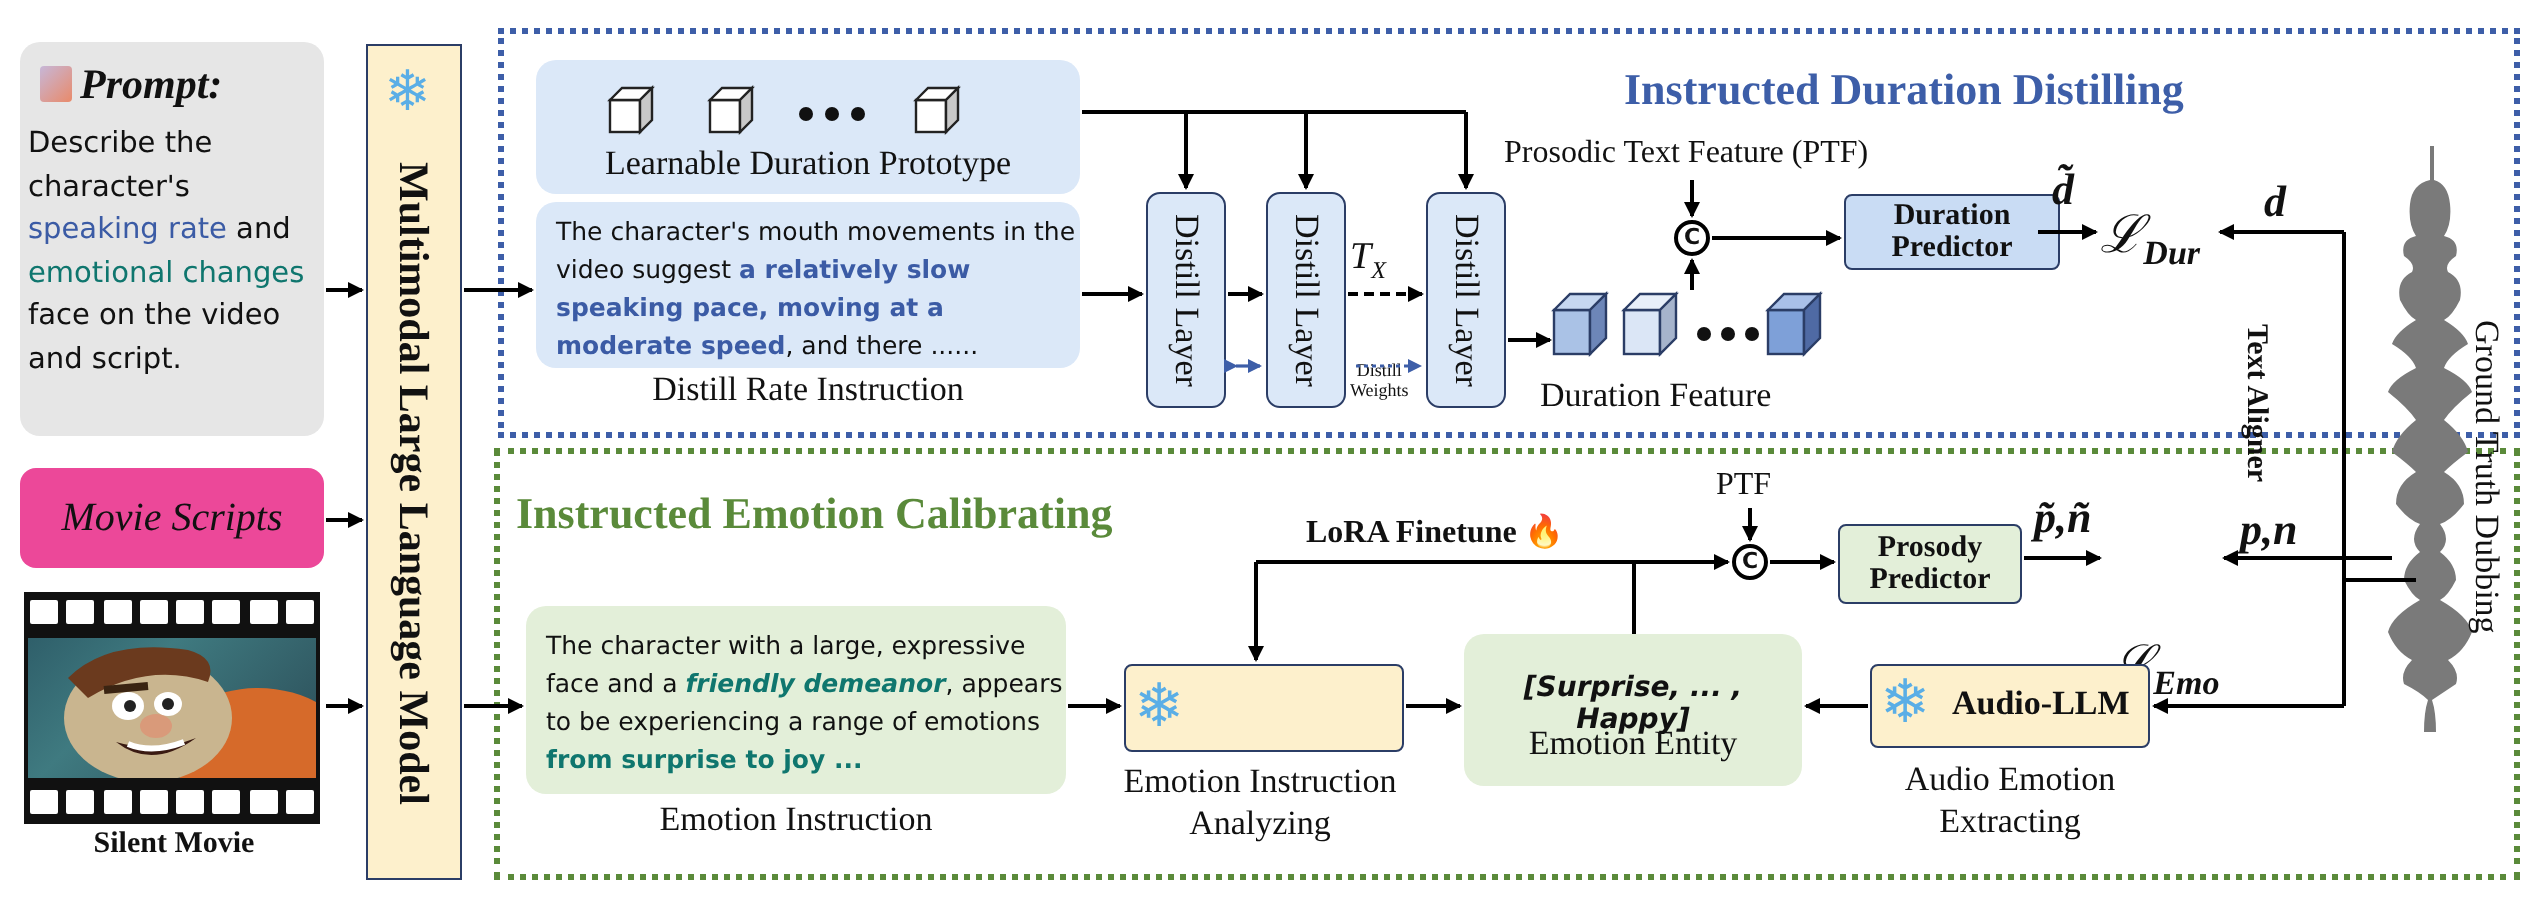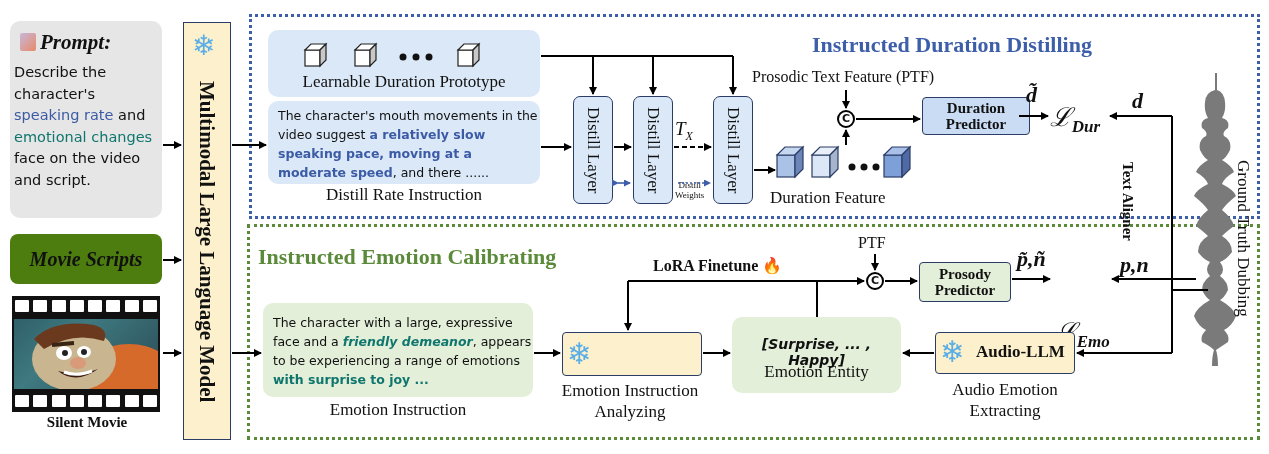--- a/index.html
+++ b/index.html
@@ -9,22 +9,22 @@
   .serif { font-family:"Liberation Serif", serif; }
   .hand { font-family:"DejaVu Sans", sans-serif; }
 
   
   #prompt-box { left:10px; top:21px; width:152px; height:197px; background:#e6e6e6; border-radius:10px; }
   #prompt-title { left:20px; top:30px; font-size:21px; font-style:italic; font-weight:bold; }
   #prompt-text { left:14px; top:62px; width:150px; font-size:14.5px; line-height:21.6px; }
   .c-blue { color:#3b5ba5; }
   .c-green { color:#0f766e; }
 
-  #scripts-box { left:10px; top:234px; width:152px; height:50px; background:#4d7c0f; border-radius:8px;
-                 display:flex; align-items:center; justify-content:center; font-size:20px; font-style:italic; font-weight:bold; }
+  #scripts-box { left:10px; top:234px; width:152px; height:50px; background:#ec4899; border-radius:8px;
+                 display:flex; align-items:center; justify-content:center; font-size:20px; font-style:italic; font-weight:normal; }
 
   #film { left:12px; top:296px; width:148px; height:116px; background:#111; }
   .perf-row { position:absolute; left:3px; right:3px; height:14px; display:flex; justify-content:space-between; }
   .perf { width:14px; height:12px; background:#fff; border-radius:1px; }
   #film-frame { position:absolute; left:2px; top:23px; width:144px; height:70px;
                 background:linear-gradient(135deg,#2f5f6a 0%,#3f7a80 35%,#2a4a55 100%); overflow:hidden; }
   #silent-label { left:12px; top:414px; width:150px; text-align:center; font-size:15px; font-weight:bold; }
 
   
   #mllm { left:183px; top:22px; width:48px; height:418px; background:#fdf0cc; border:1.5px solid #2b3d66; box-sizing:border-box; }
@@ -227,21 +227,21 @@
 
 <div id="dur-pred" class="abs">
   <span>Duration</span><br><span>Predictor</span>
 </div>
 <div class="abs serif math" style="left:1026px;top:82px;">d̃</div>
 <div class="abs loss" style="left:1050px;top:98px;"><span>ℒ</span><sub>Dur</sub></div>
 <div class="abs serif math" style="left:1132px;top:88px;">d</div>
 
 <div id="emo-box" class="abs greenbox"></div>
 <div id="emo-text" class="abs hand">
-  <span>The character with a large, expressive face and a </span><span class="c-green" style="font-weight:bold;font-style:italic;">friendly demeanor</span><span>, appears to be experiencing a range of emotions </span><span class="c-green" style="font-weight:bold;">with surprise to joy ...</span>
+  <span>The character with a large, expressive face and a </span><span class="c-green" style="font-weight:bold;font-style:italic;">friendly demeanor</span><span>, appears to be experiencing a range of emotions </span><span class="c-green" style="font-weight:bold;">from surprise to joy ...</span>
 </div>
 <div id="emo-label" class="abs">Emotion Instruction</div>
 
 <div id="lwllm" class="abs yellowbox">
   <span style="position:absolute;left:4px;top:4px;font-size:30px;color:#5aaee6;font-family:'DejaVu Sans',sans-serif;line-height:34px;">❄</span>
 </div>
 <div id="lwllm-label" class="abs">
   <span>Emotion Instruction</span><br><span>Analyzing</span>
 </div>
 

